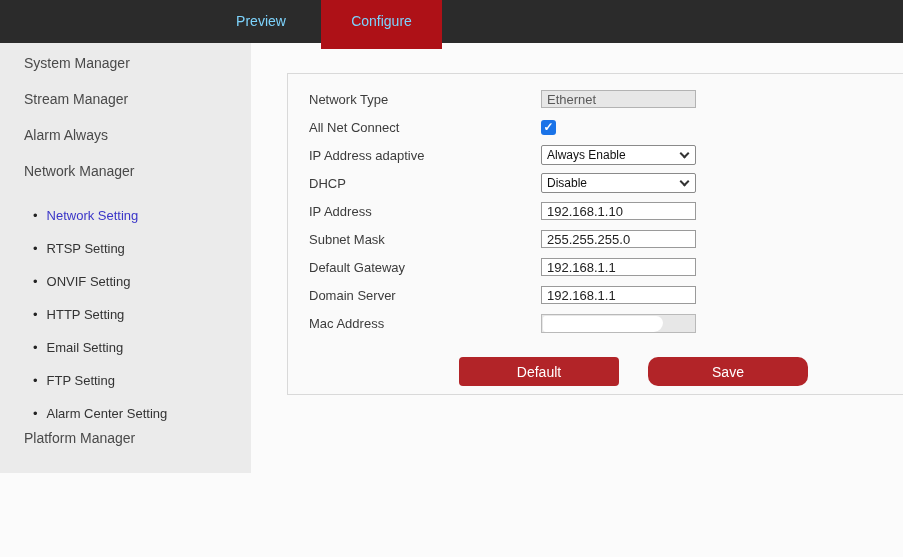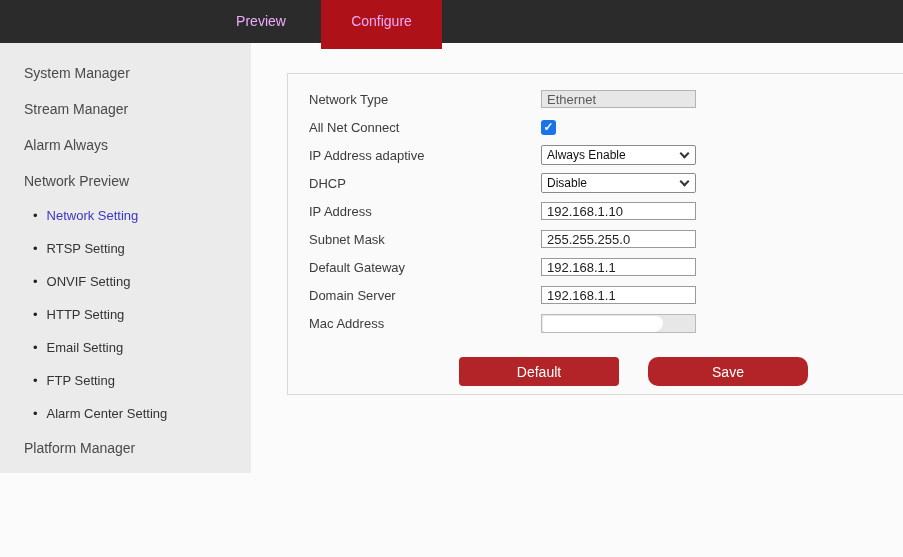--- a/index.html
+++ b/index.html
@@ -13,33 +13,33 @@
   }
   
   .topbar {
     position: absolute; left: 0; top: 0;
     width: 903px; height: 43px;
     background: #2b2b2b;
   }
   .tab {
     position: absolute; top: 0; height: 49px;
     line-height: 43px; text-align: center;
-    color: #f0abfc; font-size: 14px; cursor: pointer;
+    color: #7dd3fc; font-size: 14px; cursor: pointer;
   }
   .tab-preview { left: 201px; width: 120px; }
   .tab-configure { left: 321px; width: 121px; background: #ae1117; }
   
   .sidebar {
     position: absolute; left: 0; top: 43px;
     width: 251px; height: 430px;
     background: #ebebeb;
     padding-top: 12px;
   }
   .side-top {
-    height: 36px; display: flex; align-items: center;
+    height: 36px; display: flex; align-items: flex-start;
     padding-left: 24px; font-size: 14px; color: #4a4a4a; cursor: pointer;
   }
   .side-sub {
     height: 33px; display: flex; align-items: center;
     padding-left: 33px; font-size: 13px; color: #333333; cursor: pointer;
   }
   .side-sub .bullet { font-size: 13px; color: #222; margin-right: 9px; }
   .side-sub.active span:last-child { color: #3a35c8; }
   
   .panel {
@@ -107,21 +107,21 @@
     <div class="side-top">
       <span>System Manager</span>
     </div>
     <div class="side-top">
       <span>Stream Manager</span>
     </div>
     <div class="side-top">
       <span>Alarm Always</span>
     </div>
     <div class="side-top">
-      <span>Network Preview</span>
+      <span>Network Manager</span>
     </div>
     <div class="side-sub active">
       <span class="bullet">•</span>
       <span>Network Setting</span>
     </div>
     <div class="side-sub">
       <span class="bullet">•</span>
       <span>RTSP Setting</span>
     </div>
     <div class="side-sub">

